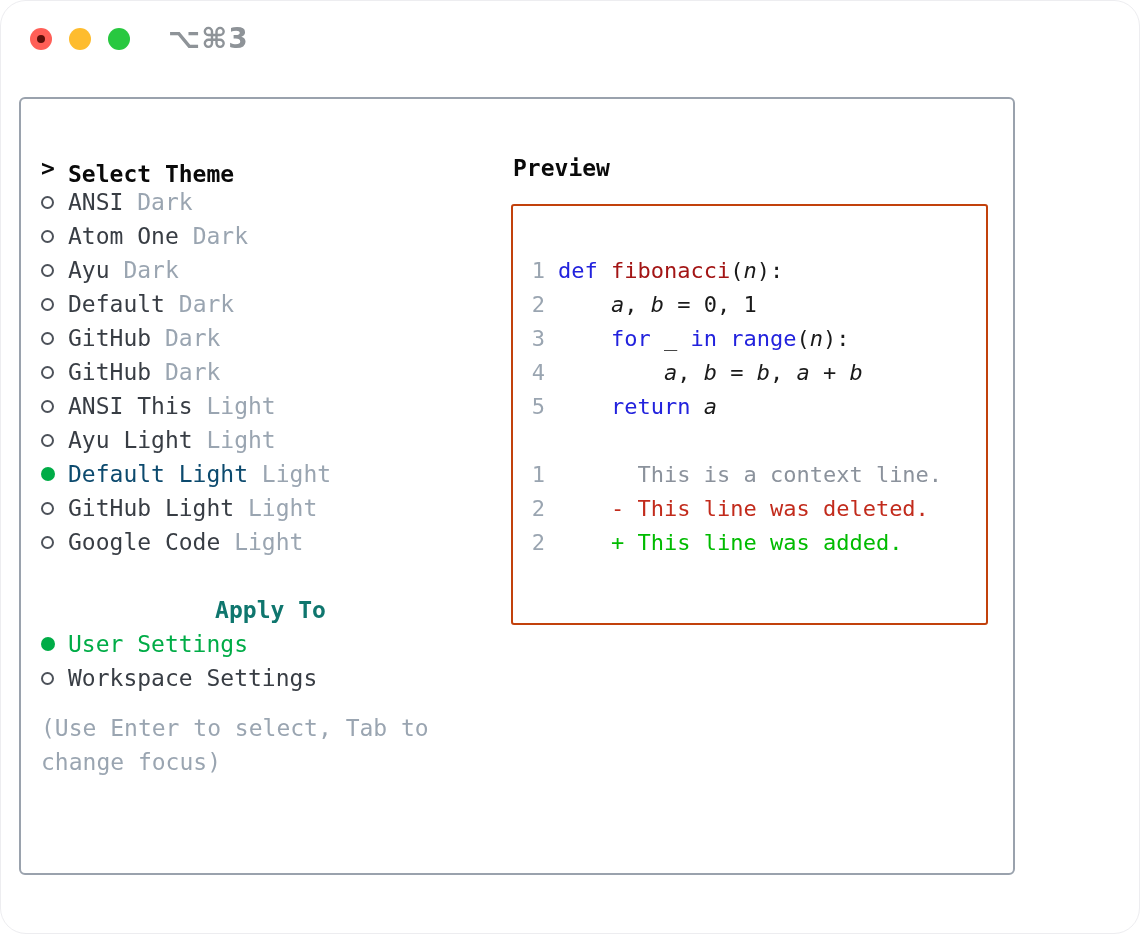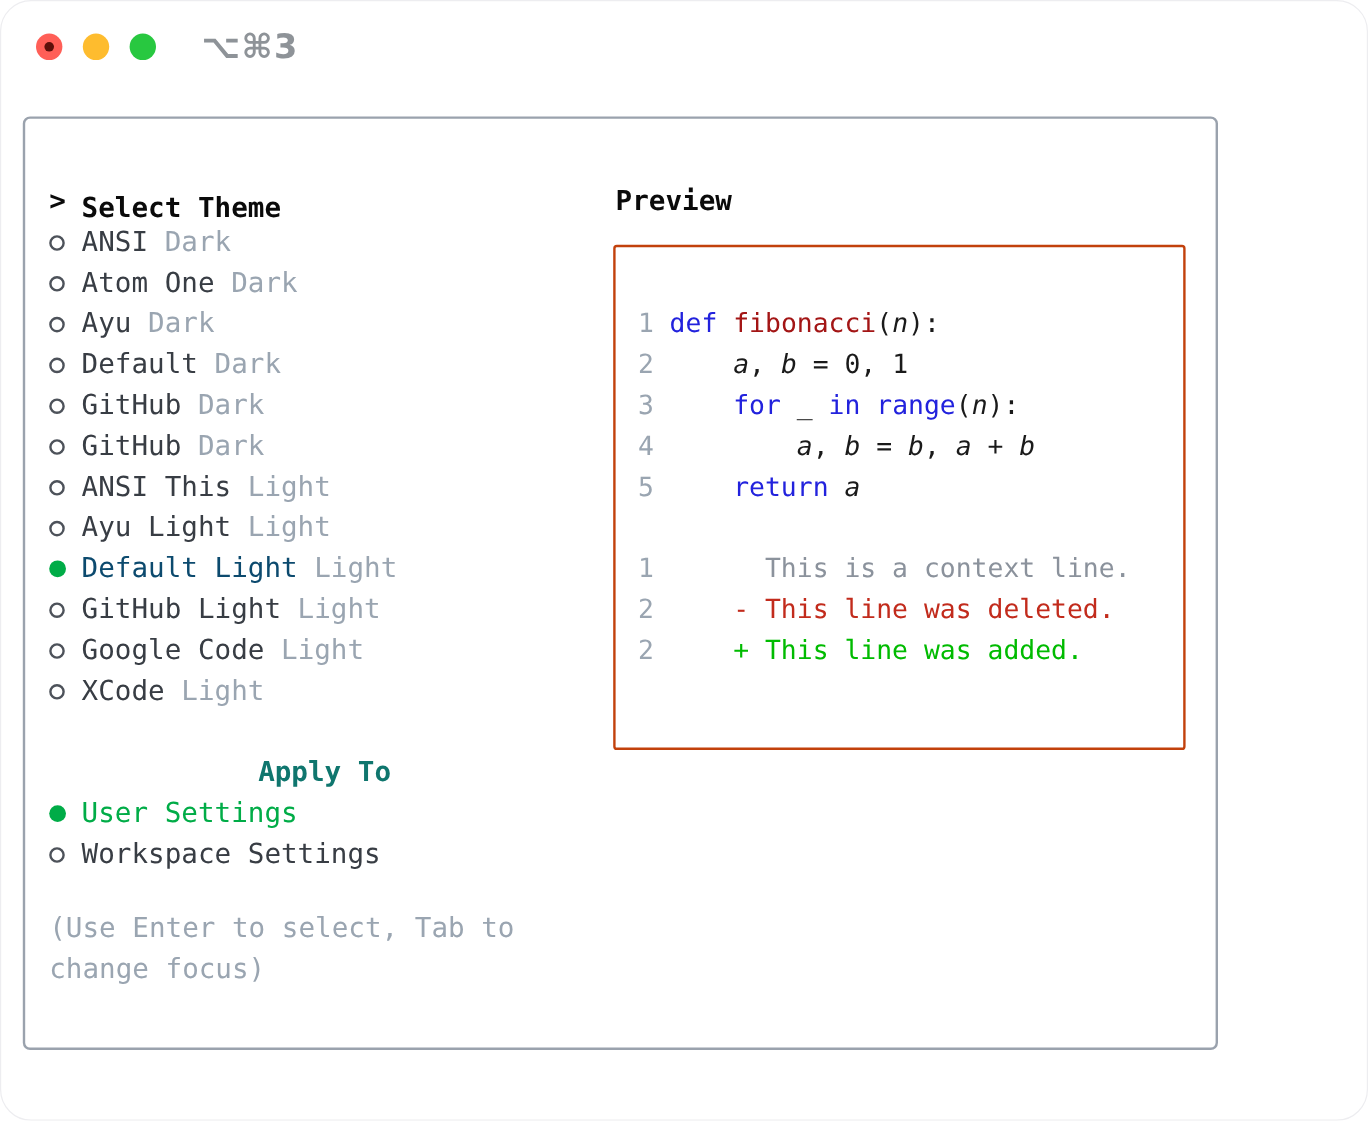--- a/index.html
+++ b/index.html
@@ -39,21 +39,21 @@
   .prompt { font-weight:bold; color:#0a0a0a; }
   .radio { width:13px; height:13px; border:2px solid #4d525a; border-radius:50%; box-sizing:border-box; }
   .radio.sel { width:14px; height:14px; border:none; background:#00ac47; }
   .heading { font-weight:bold; color:#0a0a0a;margin-top:12px; }
   .label { white-space:pre; }
   .name.sel { color:#0c4a6e; }
   .variant { color:#9aa5b1; }
   .opt-label.sel { color:#00ac47; }
   .spacer { height:34px; }
   .apply-title { padding-left:27px; font-weight:bold; color:#0f766e; height:34px; line-height:34px;text-align:center; }
-  .help { color:#9aa5b1; margin-top:28px; }
+  .help { color:#9aa5b1; margin-top:16px; }
   
   .preview-title {
     position:absolute; left:492px; top:52px; height:34px; line-height:34px;
     font-size:23px; font-weight:bold; color:#0a0a0a;
   }
   .preview-box {
     position:absolute; left:490px; top:105px; width:477px; height:421px;
     border:2px solid #c2410c; border-radius:3px; box-sizing:border-box;
     padding:48px 0 0 18px; font-size:22px; line-height:34px; overflow:hidden;
   }
@@ -136,24 +136,20 @@
   <div class="row">
     <span class="bullet"><span class="radio"></span></span>
     <span class="label"><span class="name">GitHub Light</span><span class="variant"> Light</span></span>
   </div>
 
   <div class="row">
     <span class="bullet"><span class="radio"></span></span>
     <span class="label"><span class="name">Google Code</span><span class="variant"> Light</span></span>
   </div>
 
-  <div class="row">
-    <span class="bullet"><span class="radio"></span></span>
-    <span class="label"><span class="name">XCode</span><span class="variant"> Light</span></span>
-  </div>
 </div>
 
       <div class="spacer"></div>
 
       <div class="apply-title">Apply To</div>
       <div>
   <div class="row">
     <span class="bullet"><span class="radio sel"></span></span>
     <span class="label opt-label sel">User Settings</span>
   </div>

